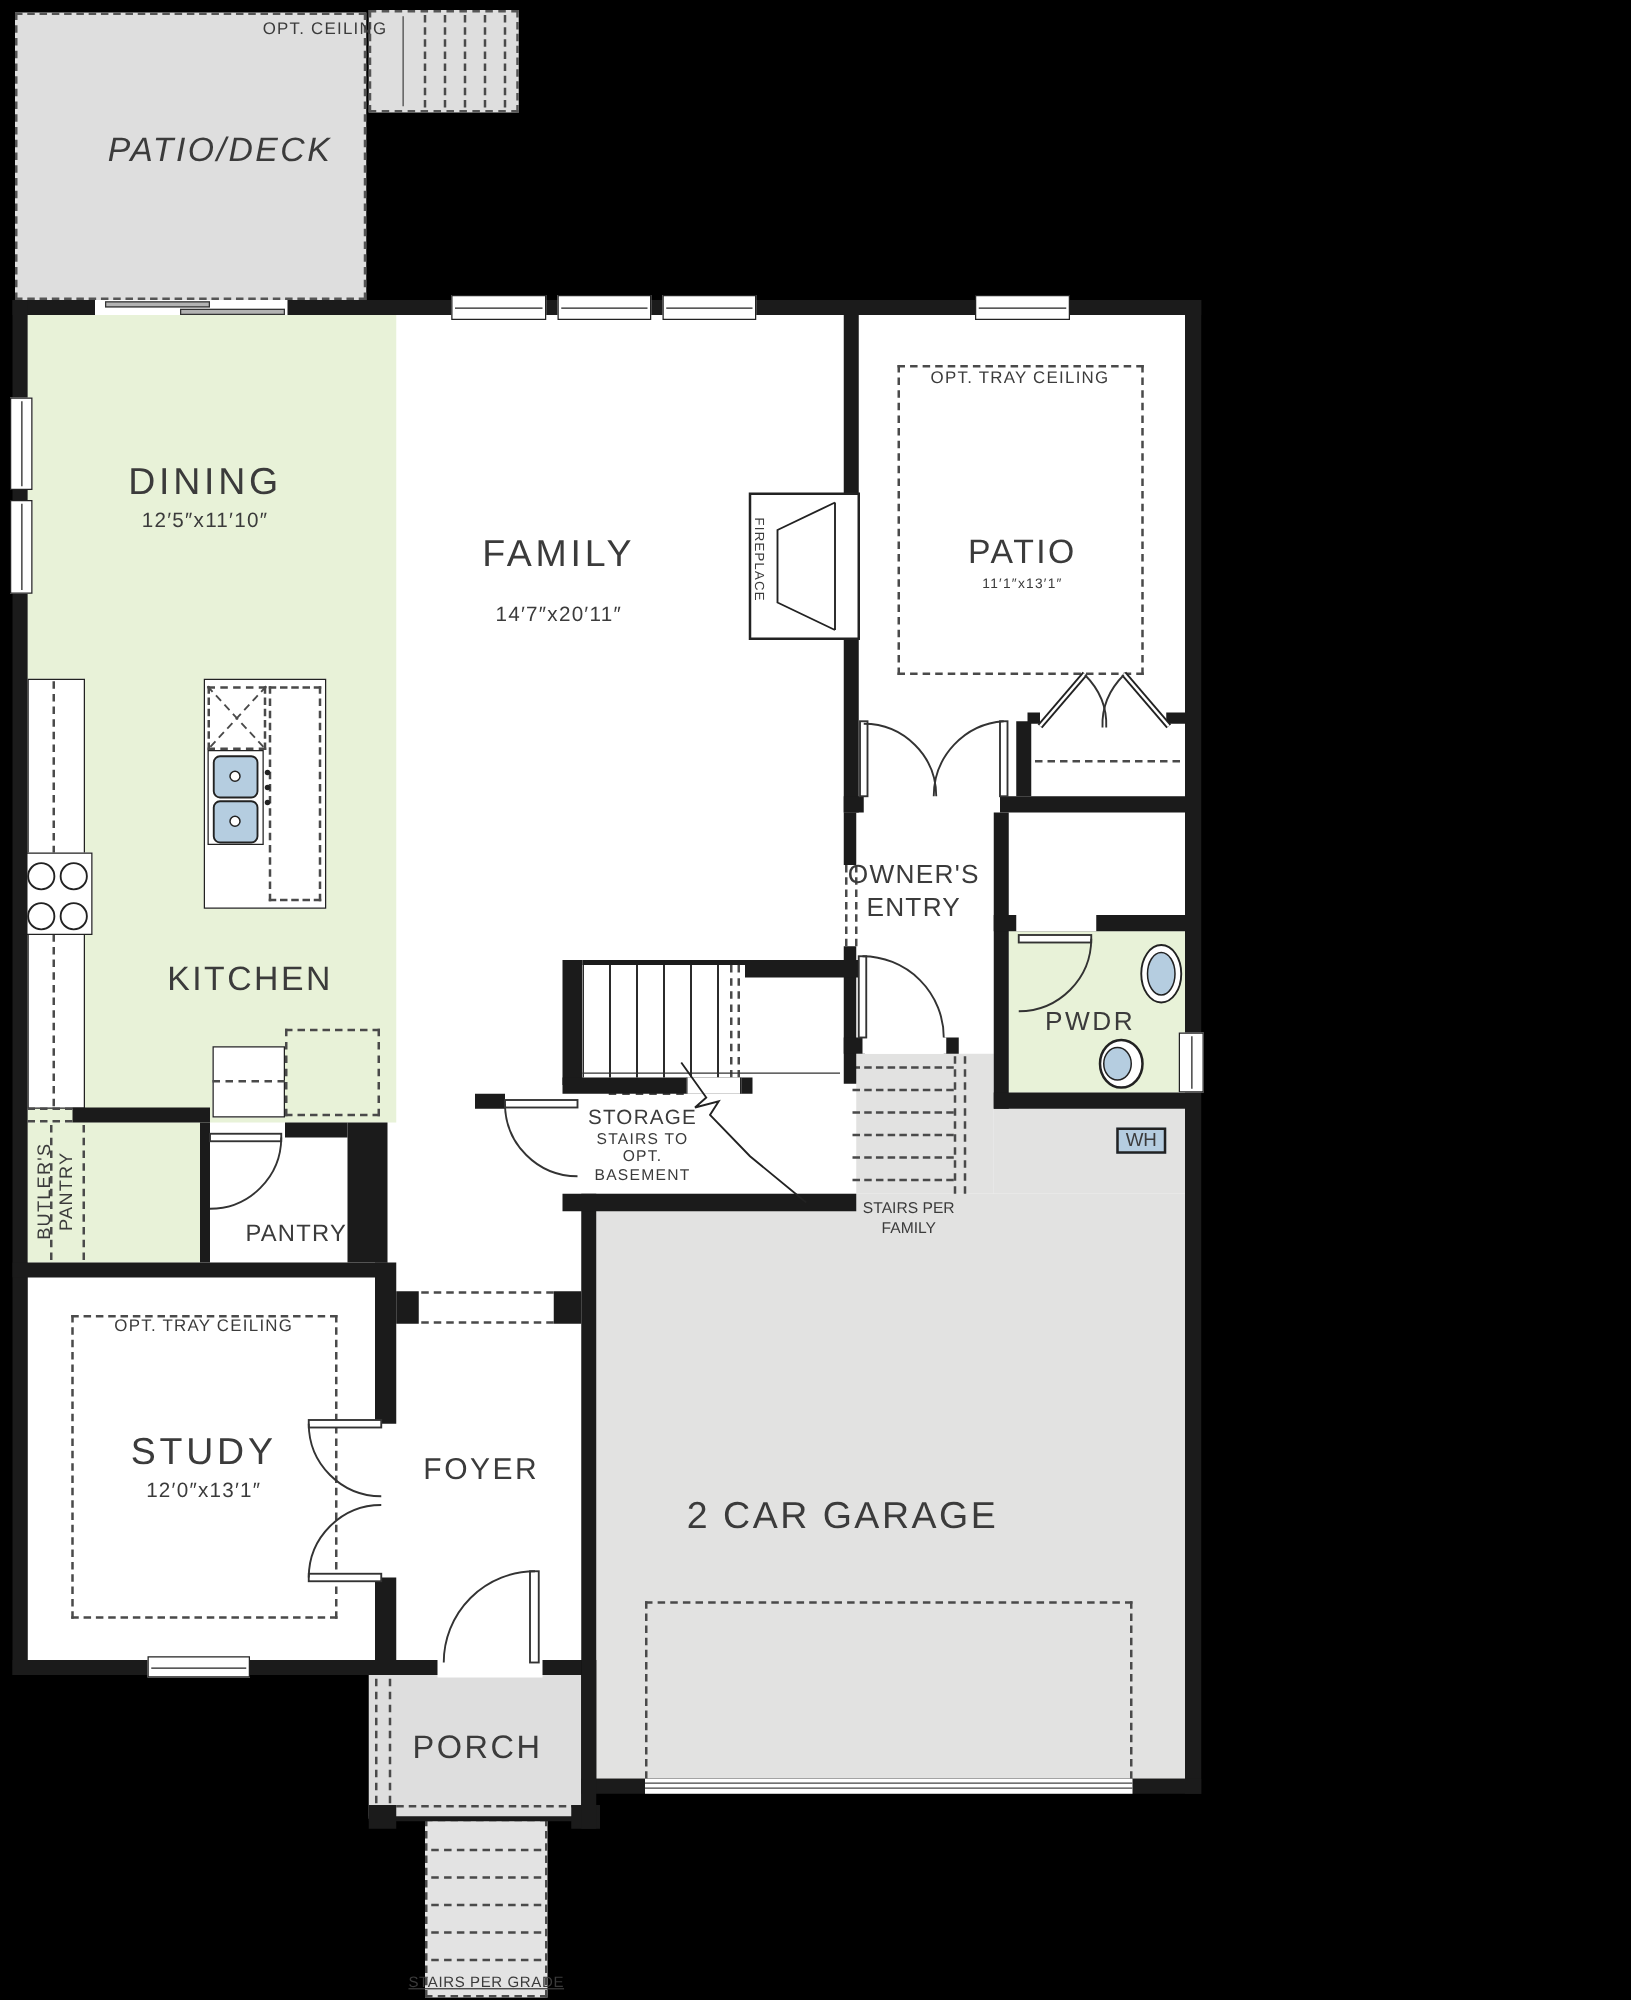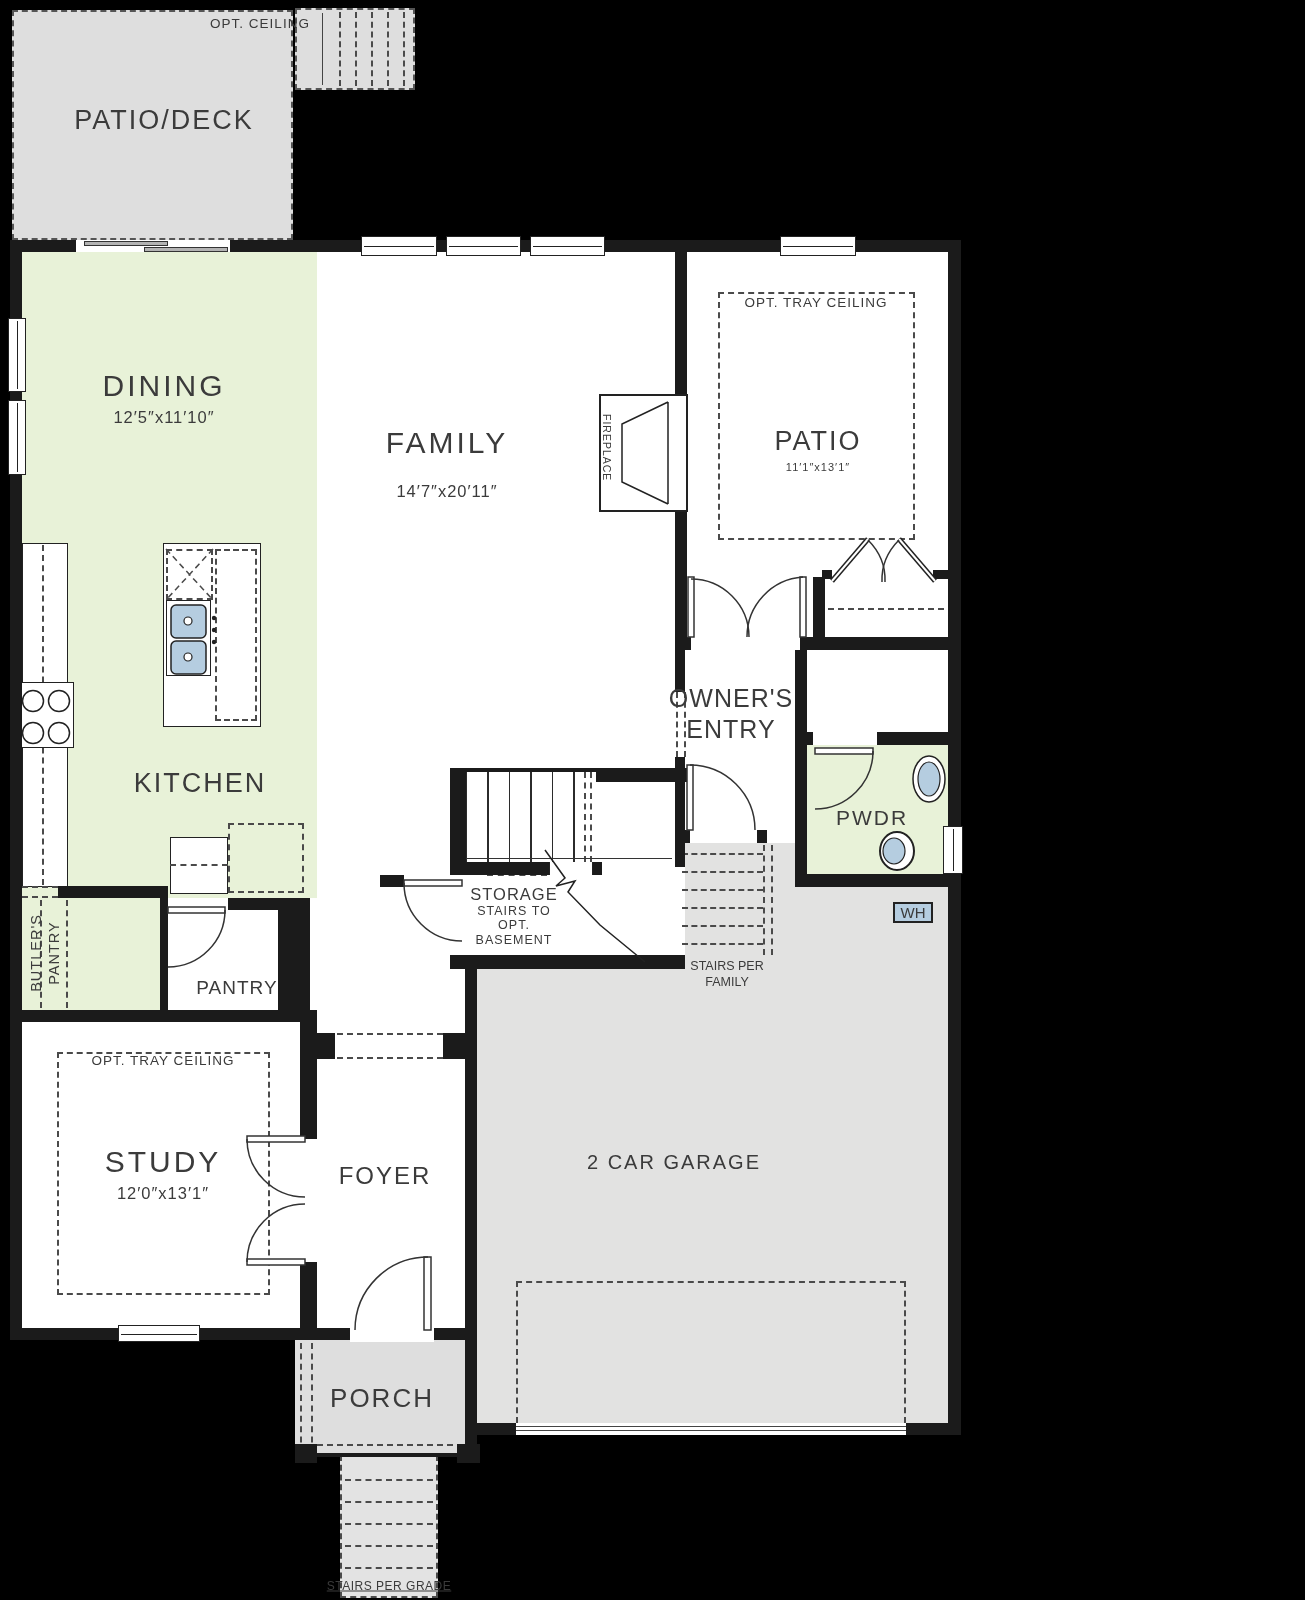--- a/index.html
+++ b/index.html
@@ -222,21 +222,21 @@
       <path d="M832,581 L868,539" stroke="#fff" stroke-width="2"></path>
       <path d="M935,581 L899,539" stroke="#222" stroke-width="5"></path>
       <path d="M935,581 L899,539" stroke="#fff" stroke-width="2"></path>
       <path d="M868,540 Q886,558 885,582" fill="none" stroke="#333" stroke-width="1.5"></path>
       <path d="M899,540 Q881,558 882,582" fill="none" stroke="#333" stroke-width="1.5"></path>
     </g>
 
     <polyline points="545,850 565,878 556,886 575,881 568,892 600,925 645,962" fill="none" stroke="#222" stroke-width="1.5"></polyline>
   </svg>
 
-  <div class="lbl" style="left:164px;top:121px;font-size:27px;letter-spacing:2px;">PATIO/DECK</div>
+  <div class="lbl" style="left:176px;top:121px;font-size:27px;letter-spacing:2px;font-style:italic;">PATIO/DECK</div>
   <div class="lbl" style="left:260px;top:24px;font-size:13.5px;letter-spacing:1px;">OPT. CEILING</div>
 
   <div class="lbl" style="left:164px;top:397px;font-size:30px;letter-spacing:3px;">
     <span>DINING</span>
     <span style="font-size:16.5px;letter-spacing:1px;margin-top:2px;">12′5″x11′10″</span>
   </div>
 
   <div class="lbl" style="left:447px;top:463px;font-size:30px;letter-spacing:3px;">
     <span>FAMILY</span>
     <span style="font-size:16.5px;letter-spacing:1px;margin-top:19px;">14′7″x20′11″</span>
@@ -250,21 +250,21 @@
 
   <div class="lbl" style="left:200px;top:784px;font-size:27px;letter-spacing:2px;">KITCHEN</div>
 
   <div class="lbl" style="left:45px;top:953px;font-size:14.5px;letter-spacing:1px;transform:translate(-50%,-50%) rotate(-90deg);">
     <span>BUTLER'S</span>
     <span>PANTRY</span>
   </div>
 
   <div class="lbl" style="left:237px;top:988px;font-size:19px;letter-spacing:1px;">PANTRY</div>
 
-  <div class="lbl" style="left:731px;top:714px;font-size:25px;letter-spacing:1px;">
+  <div class="lbl" style="left:731px;top:714px;font-size:21px;letter-spacing:1px;">
     <span>OWNER'S</span>
     <span>ENTRY</span>
   </div>
 
   <div class="lbl" style="left:872px;top:818px;font-size:21px;letter-spacing:2px;">PWDR</div>
 
   <div class="lbl" style="left:514px;top:916px;font-size:16.5px;letter-spacing:1px;line-height:1.15;">
     <span>STORAGE</span>
     <span style="font-size:12.5px;">STAIRS TO</span>
     <span style="font-size:12.5px;">OPT.</span>
@@ -277,21 +277,21 @@
   </div>
 
   <div class="lbl" style="left:163px;top:1061px;font-size:13.5px;letter-spacing:1px;">OPT. TRAY CEILING</div>
   <div class="lbl" style="left:163px;top:1173px;font-size:30px;letter-spacing:3px;">
     <span>STUDY</span>
     <span style="font-size:16.5px;letter-spacing:1px;margin-top:2px;">12′0″x13′1″</span>
   </div>
 
   <div class="lbl" style="left:385px;top:1176px;font-size:24px;letter-spacing:2px;">FOYER</div>
 
-  <div class="lbl" style="left:674px;top:1162px;font-size:20px;letter-spacing:2px;">2 CAR GARAGE</div>
+  <div class="lbl" style="left:674px;top:1213px;font-size:30px;letter-spacing:2px;">2 CAR GARAGE</div>
 
   <div class="lbl" style="left:382px;top:1398px;font-size:26px;letter-spacing:2px;">PORCH</div>
 
   <div class="lbl" style="left:389px;top:1586px;font-size:12px;letter-spacing:0.5px;text-decoration:underline;">STAIRS PER GRADE</div>
 
   <div style="position:absolute;left:601px;top:414px;height:95px;writing-mode:vertical-rl;
               color:#3b3b3b;font-size:10.5px;letter-spacing:1px;">FIREPLACE</div>
 </div>
 
 </body></html>

